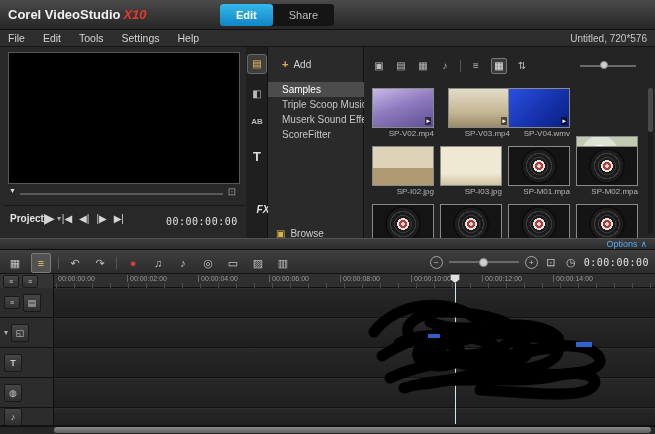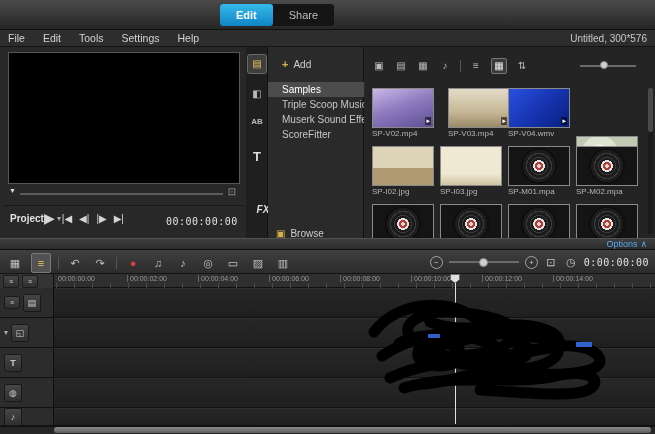--- a/index.html
+++ b/index.html
@@ -36,21 +36,21 @@
   .lib-item.sel{background:#4c4c4c;color:#fff;}
   .gold{color:#d9b24a;}
   
   .mediapanel{left:365px;top:47px;width:290px;height:201px;background:#242424;}
   .libbar{left:372px;top:58px;display:flex;align-items:center;gap:8px;}
   .mico{width:14px;height:14px;font-size:10px;color:#b9b9b9;}
   .mico.active{background:#3a3a3a;border:1px solid #777;border-radius:2px;color:#eee;}
   .vsep{width:1px;height:12px;background:#555;}
   .thumb{width:62px;}
   .thumb-img{position:relative;width:60px;height:38px;border:1px solid #8a8a8a;}
-  .thumb-label{width:62px;text-align:left;font-size:8px;color:#b5b5b5;margin-top:1px;white-space:nowrap;}
+  .thumb-label{width:62px;text-align:right;font-size:8px;color:#b5b5b5;margin-top:1px;white-space:nowrap;}
   .badge{position:absolute;right:2px;bottom:2px;font-size:7px;color:#fff;background:rgba(0,0,0,.55);padding:0 1px;line-height:8px;}
   .v02{background:linear-gradient(160deg,#c9b8e8,#8f7cc0 45%,#5d4f92);}
   .v03{background:linear-gradient(180deg,#e3dbc8,#c6b795 60%,#9a8a6a);}
   .v04{background:linear-gradient(135deg,#2a50e0,#1430a8 60%,#0a1f80);}
   .i01{background:radial-gradient(circle at 38% 45%,#f7f7f2 0 9px,#dde2d2 10px 18px,#c2cab4 19px);}
   .i02{background:linear-gradient(180deg,#ddd3b8 0 55%,#b09a72 55% 100%);}
   .i03{background:linear-gradient(180deg,#efe8d2 0 70%,#cfc4a2 100%);}
   .vinyl{background:radial-gradient(circle at 50% 50%,#d8d8d8 0 2px,#b23b33 2px 4px,#e2e2e2 4px 6px,#1c1c1c 6px 8px,#3a3a3a 8px 9px,#1c1c1c 9px 12px,#3a3a3a 12px 13px,#1c1c1c 13px 16px,#0e0e0e 16px 18px,#141414 18px);}
   
   .optstrip{left:0;top:238px;width:655px;height:12px;background:linear-gradient(#3e3e3e,#2b2b2b);border-top:1px solid #525252;border-bottom:1px solid #0d0d0d;}
@@ -85,33 +85,36 @@
   .hsb-thumb{left:54px;top:427px;width:597px;height:6px;background:linear-gradient(#8a8a8a,#5f5f5f);border-radius:3px;}
   .vsb{left:648px;top:88px;width:5px;height:146px;background:#1c1c1c;border-radius:2px;}
   .vsb-thumb{left:648px;top:88px;width:5px;height:44px;background:#4a4a4a;border-radius:2px;}
 </style>
 </head>
 <body>
 
 <div id="app">
 
   <div class="ab titlebar"></div>
+  <div class="ab brand">
+    <span>Corel VideoStudio</span><span class="brandver">X10</span>
+  </div>
   <div class="ab tabstrip">
     <div class="tab active">Edit</div>
     <div class="tab">Share</div>
   </div>
 
   <div class="ab menubar">
     <span class="menu-item">File</span>
     <span class="menu-item">Edit</span>
     <span class="menu-item">Tools</span>
     <span class="menu-item">Settings</span>
     <span class="menu-item">Help</span>
   </div>
-  <span class="ab proj-info">Untitled, 300*576</span>
+  <span class="ab proj-info">Untitled, 720*576</span>
 
   <div class="ab pv-video"></div>
   <span class="ab" style="left:9px;top:187px;font-size:7px;color:#ddd;">▼</span>
   <div class="ab pv-groove"></div>
   <span class="ab ico" style="left:226px;top:186px;width:12px;height:12px;font-size:10px;color:#999;">⊡</span>
   <div class="ab pv-divider"></div>
   <div class="ab" style="left:10px;top:213px;display:flex;align-items:center;gap:13px;">
     <span class="pv-label">Project</span>
     <span class="caret">▾</span>
   </div>

